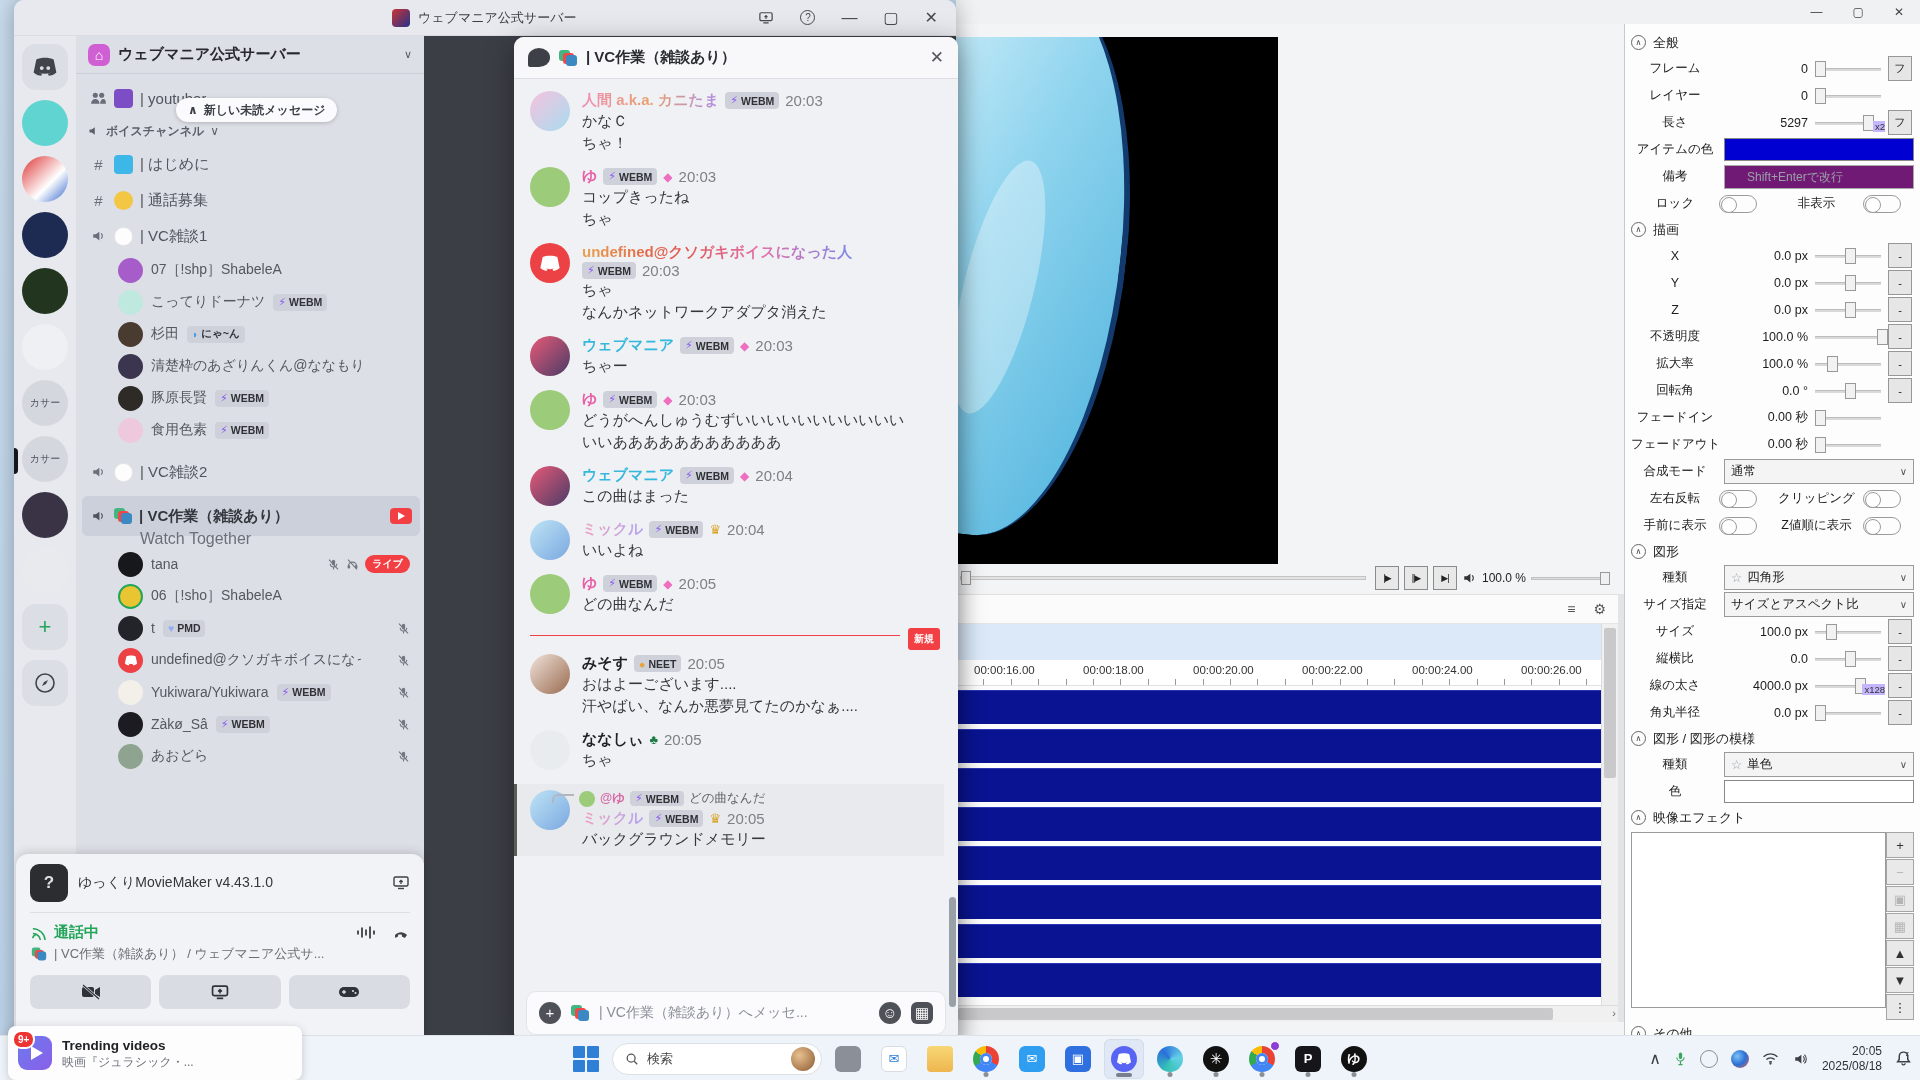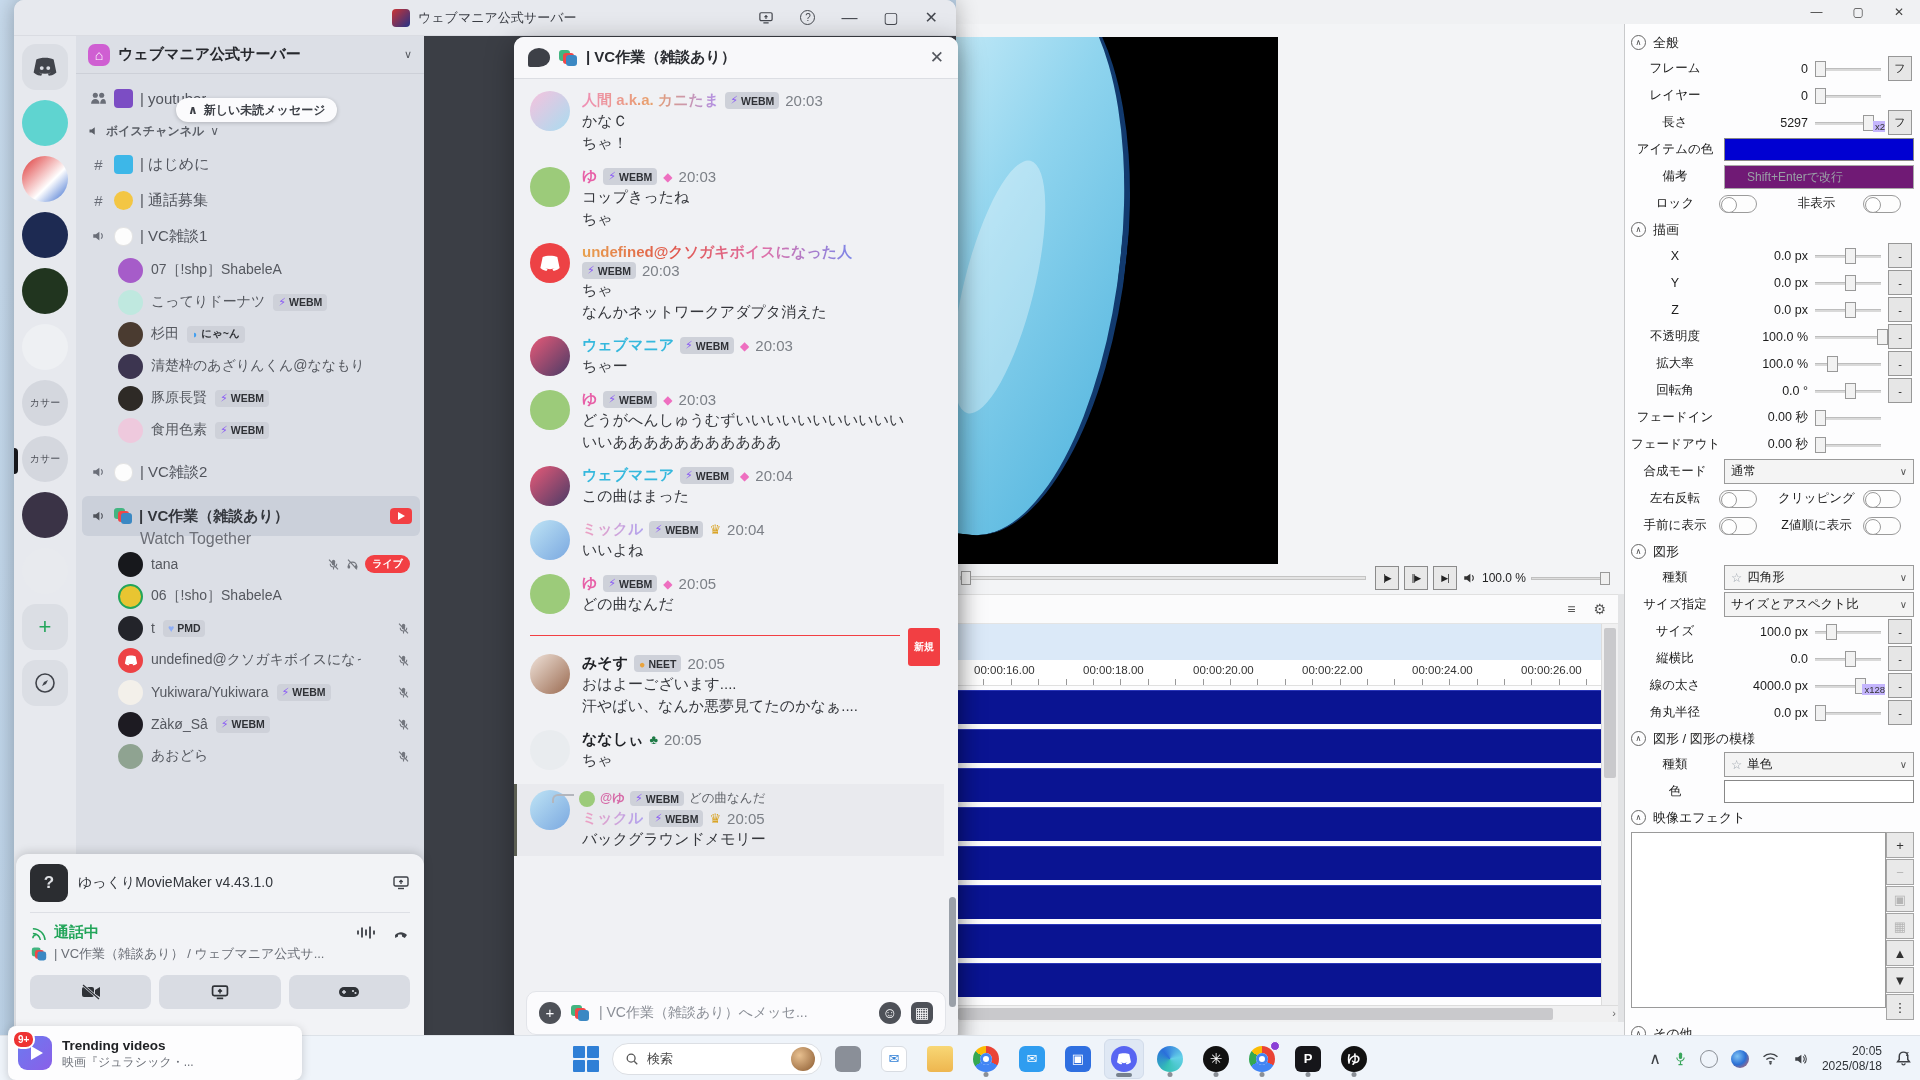--- a/index.html
+++ b/index.html
@@ -74,21 +74,21 @@
 .mline{font-size:15px;color:#34363b;line-height:22px;white-space:nowrap;overflow:hidden}
 .gem{color:#ee6fc0;font-size:12px}
 .crown{color:#d9a425;font-size:13px}
 .c-yu{color:#e75fa7}.c-web{color:#35b8dd}
 .g-human{background:linear-gradient(90deg,#ef8fb6,#e8a06c,#b08fe8);-webkit-background-clip:text;background-clip:text;color:transparent}
 .g-undef{background:linear-gradient(90deg,#e8a24f,#e05548,#e070a8,#7d86e8);-webkit-background-clip:text;background-clip:text;color:transparent}
 .g-mic{background:linear-gradient(90deg,#f0a0c0,#b3a4ee);-webkit-background-clip:text;background-clip:text;color:transparent}
 .ndark{color:#1f2125}
 .divnew{position:relative;height:16px;margin:2px 0 10px 0}
 .divnew::before{content:"";position:absolute;left:0;right:44px;top:7px;height:1px;background:#f23f43}
-.newbadge{position:absolute;right:4px;top:0;background:#f23f43;color:#fff;font-size:10px;font-weight:bold;padding:12px 6px;border-radius:3px 3px 3px 3px}
+.newbadge{position:absolute;right:4px;top:0;background:#f23f43;color:#fff;font-size:10px;font-weight:bold;padding:4px 6px;border-radius:3px 3px 3px 3px}
 .msg.hl{background:#e9eaee;border-left:3px solid #5b5e52;margin-left:-16px;padding:6px 0 6px 13px;margin-bottom:0}
 .reply{display:flex;align-items:center;gap:5px;font-size:12.5px;color:#5d6066;margin-bottom:2px}
 .reply .curve{width:22px;height:9px;border-left:2px solid #b3b6bd;border-top:2px solid #b3b6bd;border-radius:6px 0 0 0;margin-left:20px}
 .rmini{width:16px;height:16px;border-radius:50%;background:#9ccb7a;flex:none}
 .rname{color:#d66ba8;font-weight:bold}
 #chinput{position:absolute;left:12px;right:12px;bottom:8px;height:44px;background:#fbfbfd;border:1px solid #e2e4e9;border-radius:10px;display:flex;align-items:center;gap:10px;padding:0 12px}
 .cic{width:22px;height:22px;border-radius:50%;background:#4e5158;color:#fbfbfd;font-size:15px;line-height:22px;text-align:center;flex:none}
 #chinput .ph{flex:1;font-size:14px;color:#8a8e96;white-space:nowrap;overflow:hidden}
 #chscroll{position:absolute;right:2px;top:860px;width:7px;height:110px;border-radius:4px;background:#9aa0a8}
 

